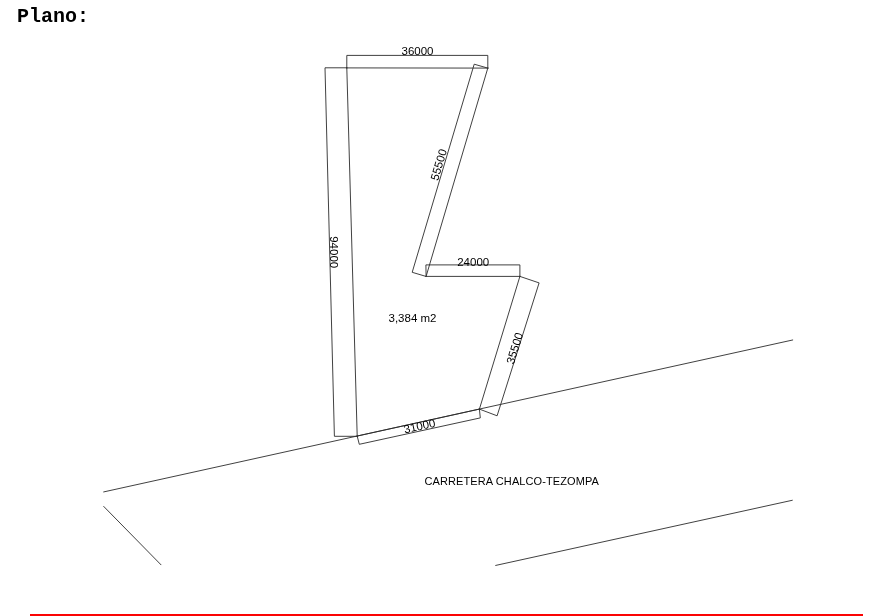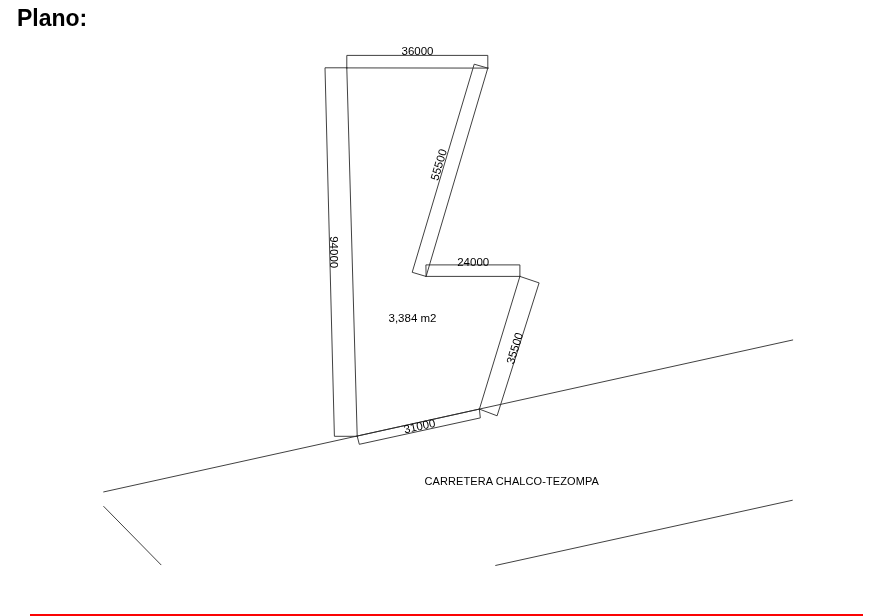--- a/index.html
+++ b/index.html
@@ -1,17 +1,17 @@
 <!DOCTYPE html>
 <html><head>
 <meta charset="utf-8">
 <style>
   html,body{margin:0;padding:0;background:#ffffff;}
   body{width:884px;height:616px;position:relative;overflow:hidden;font-family:"Liberation Sans",sans-serif;}
-  .title{position:absolute;left:17px;top:5px;font-weight:bold;font-size:23px;color:#000;transform:translateZ(0);}
+  .title{position:absolute;left:17px;top:5px;font-weight:bold;font-size:20px;color:#000;transform:translateZ(0);font-family:Liberation Mono, monospace;}
   svg text{fill:#000;font-family:"Liberation Sans",sans-serif;font-size:11.5px;}
 </style>
 </head>
 <body>
 
 <div class="title">Plano:</div>
 
 <svg width="884" height="616" viewBox="0 0 884 616" style="position:absolute;left:0;top:0;transform:translateZ(0)" stroke-linecap="square">
   <g fill="none" stroke="#2b2b2b" stroke-width="0.9">
 

